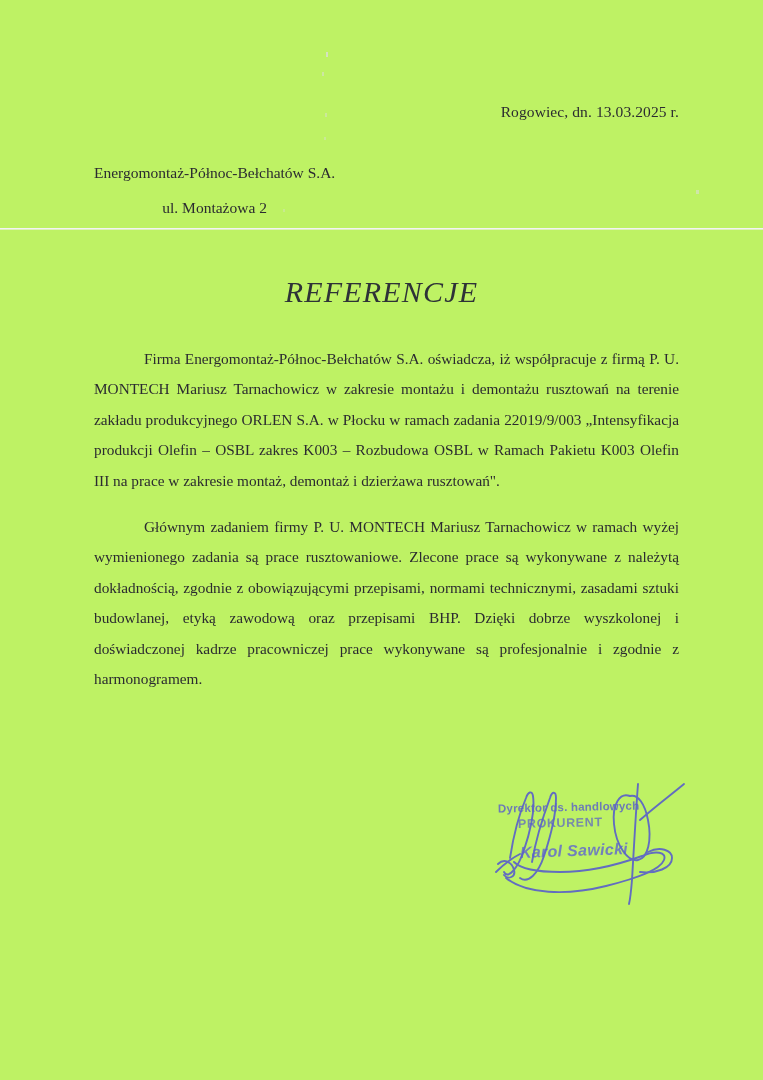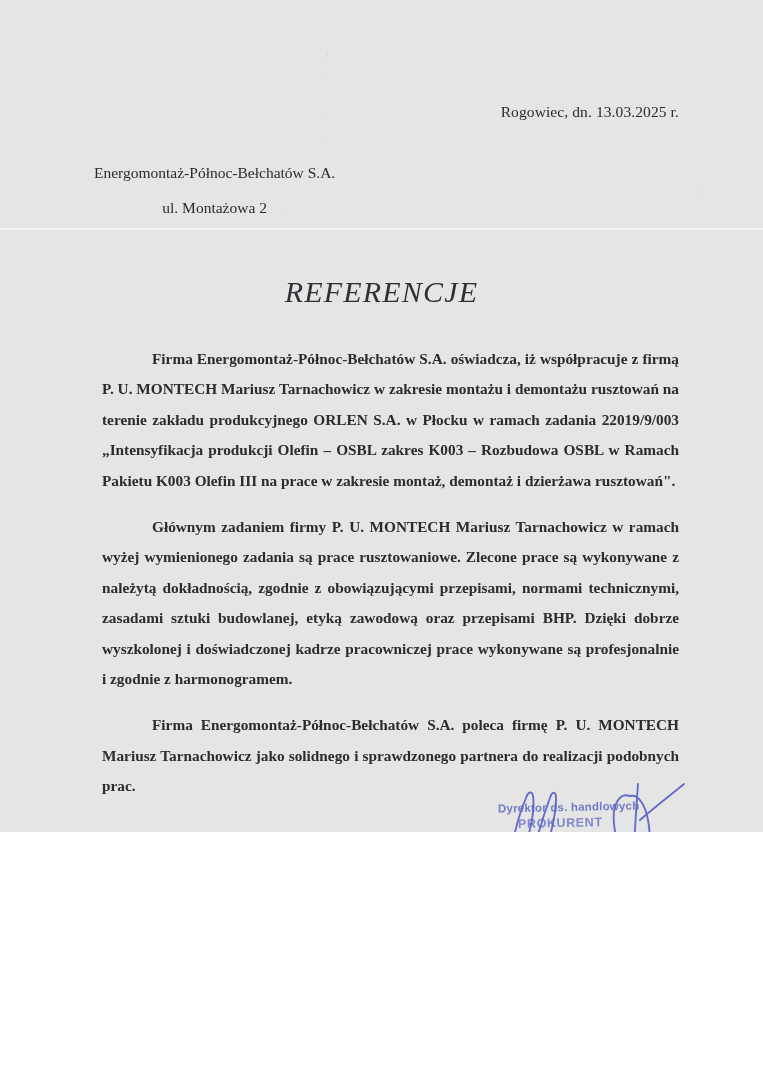--- a/index.html
+++ b/index.html
@@ -4,23 +4,23 @@
 <style>
   html, body {
     margin: 0;
     padding: 0;
     background: #ffffff;
   }
 
   .page {
     position: relative;
     width: 763px;
-    height: 832px;
+    height: 1080px;
     margin: 0 auto;
-    background: #e5e5e5;
+    background: #bef264;
     overflow: hidden;
     font-family: "Liberation Serif", "DejaVu Serif", serif;
     color: #2b2b30;
     -webkit-font-smoothing: antialiased;
   }
 
   
   .speck {
     position: absolute;
     background: #dcdce0;
@@ -75,25 +75,24 @@
   .body-text {
     position: absolute;
     top: 344px;
     left: 94px;
     width: 585px;
     font-size: 15.3px;
     line-height: 30.4px;
     text-align: justify;
   }
   .body-text p {
-    margin: 0 0 16px 8px;
+    margin: 0 0 16px 0;
     text-indent: 50px;
     text-align: justify;
     text-justify: inter-word;
-    font-weight: bold;
   }
   .body-text p:last-child { margin-bottom: 0; }
 
   
   .signature-block {
     position: absolute;
     top: 780px;
     left: 480px;
     width: 210px;
     height: 130px;
@@ -159,21 +158,20 @@
   <div class="addressee">
     <div>Energomontaż-Północ-Bełchatów S.A.</div>
     <div>ul. Montażowa 2</div>
   </div>
 
   <div class="doc-title">REFERENCJE</div>
 
   <div class="body-text">
     <p>Firma Energomontaż-Północ-Bełchatów S.A. oświadcza, iż współpracuje z firmą P. U. MONTECH Mariusz Tarnachowicz w zakresie montażu i demontażu rusztowań na terenie zakładu produkcyjnego ORLEN S.A. w Płocku w ramach zadania 22019/9/003 „Intensyfikacja produkcji Olefin – OSBL zakres K003 – Rozbudowa OSBL w Ramach Pakietu K003 Olefin III na prace w zakresie montaż, demontaż i dzierżawa rusztowań".</p>
     <p>Głównym zadaniem firmy P. U. MONTECH Mariusz Tarnachowicz w ramach wyżej wymienionego zadania są prace rusztowaniowe. Zlecone prace są wykonywane z należytą dokładnością, zgodnie z obowiązującymi przepisami, normami technicznymi, zasadami sztuki budowlanej, etyką zawodową oraz przepisami BHP. Dzięki dobrze wyszkolonej i doświadczonej kadrze pracowniczej prace wykonywane są profesjonalnie i zgodnie z harmonogramem.</p>
-    <p>Firma Energomontaż-Północ-Bełchatów S.A. poleca firmę P. U. MONTECH Mariusz Tarnachowicz jako solidnego i sprawdzonego partnera do realizacji podobnych prac.</p>
   </div>
 
   <div class="signature-block">
 
     <div class="stamp-text stamp-role">Dyrektor ds. handlowych</div>
 
     <div class="stamp-text stamp-prokurent">PROKURENT</div>
 
     <div class="stamp-text stamp-name">Karol Sawicki</div>
 

